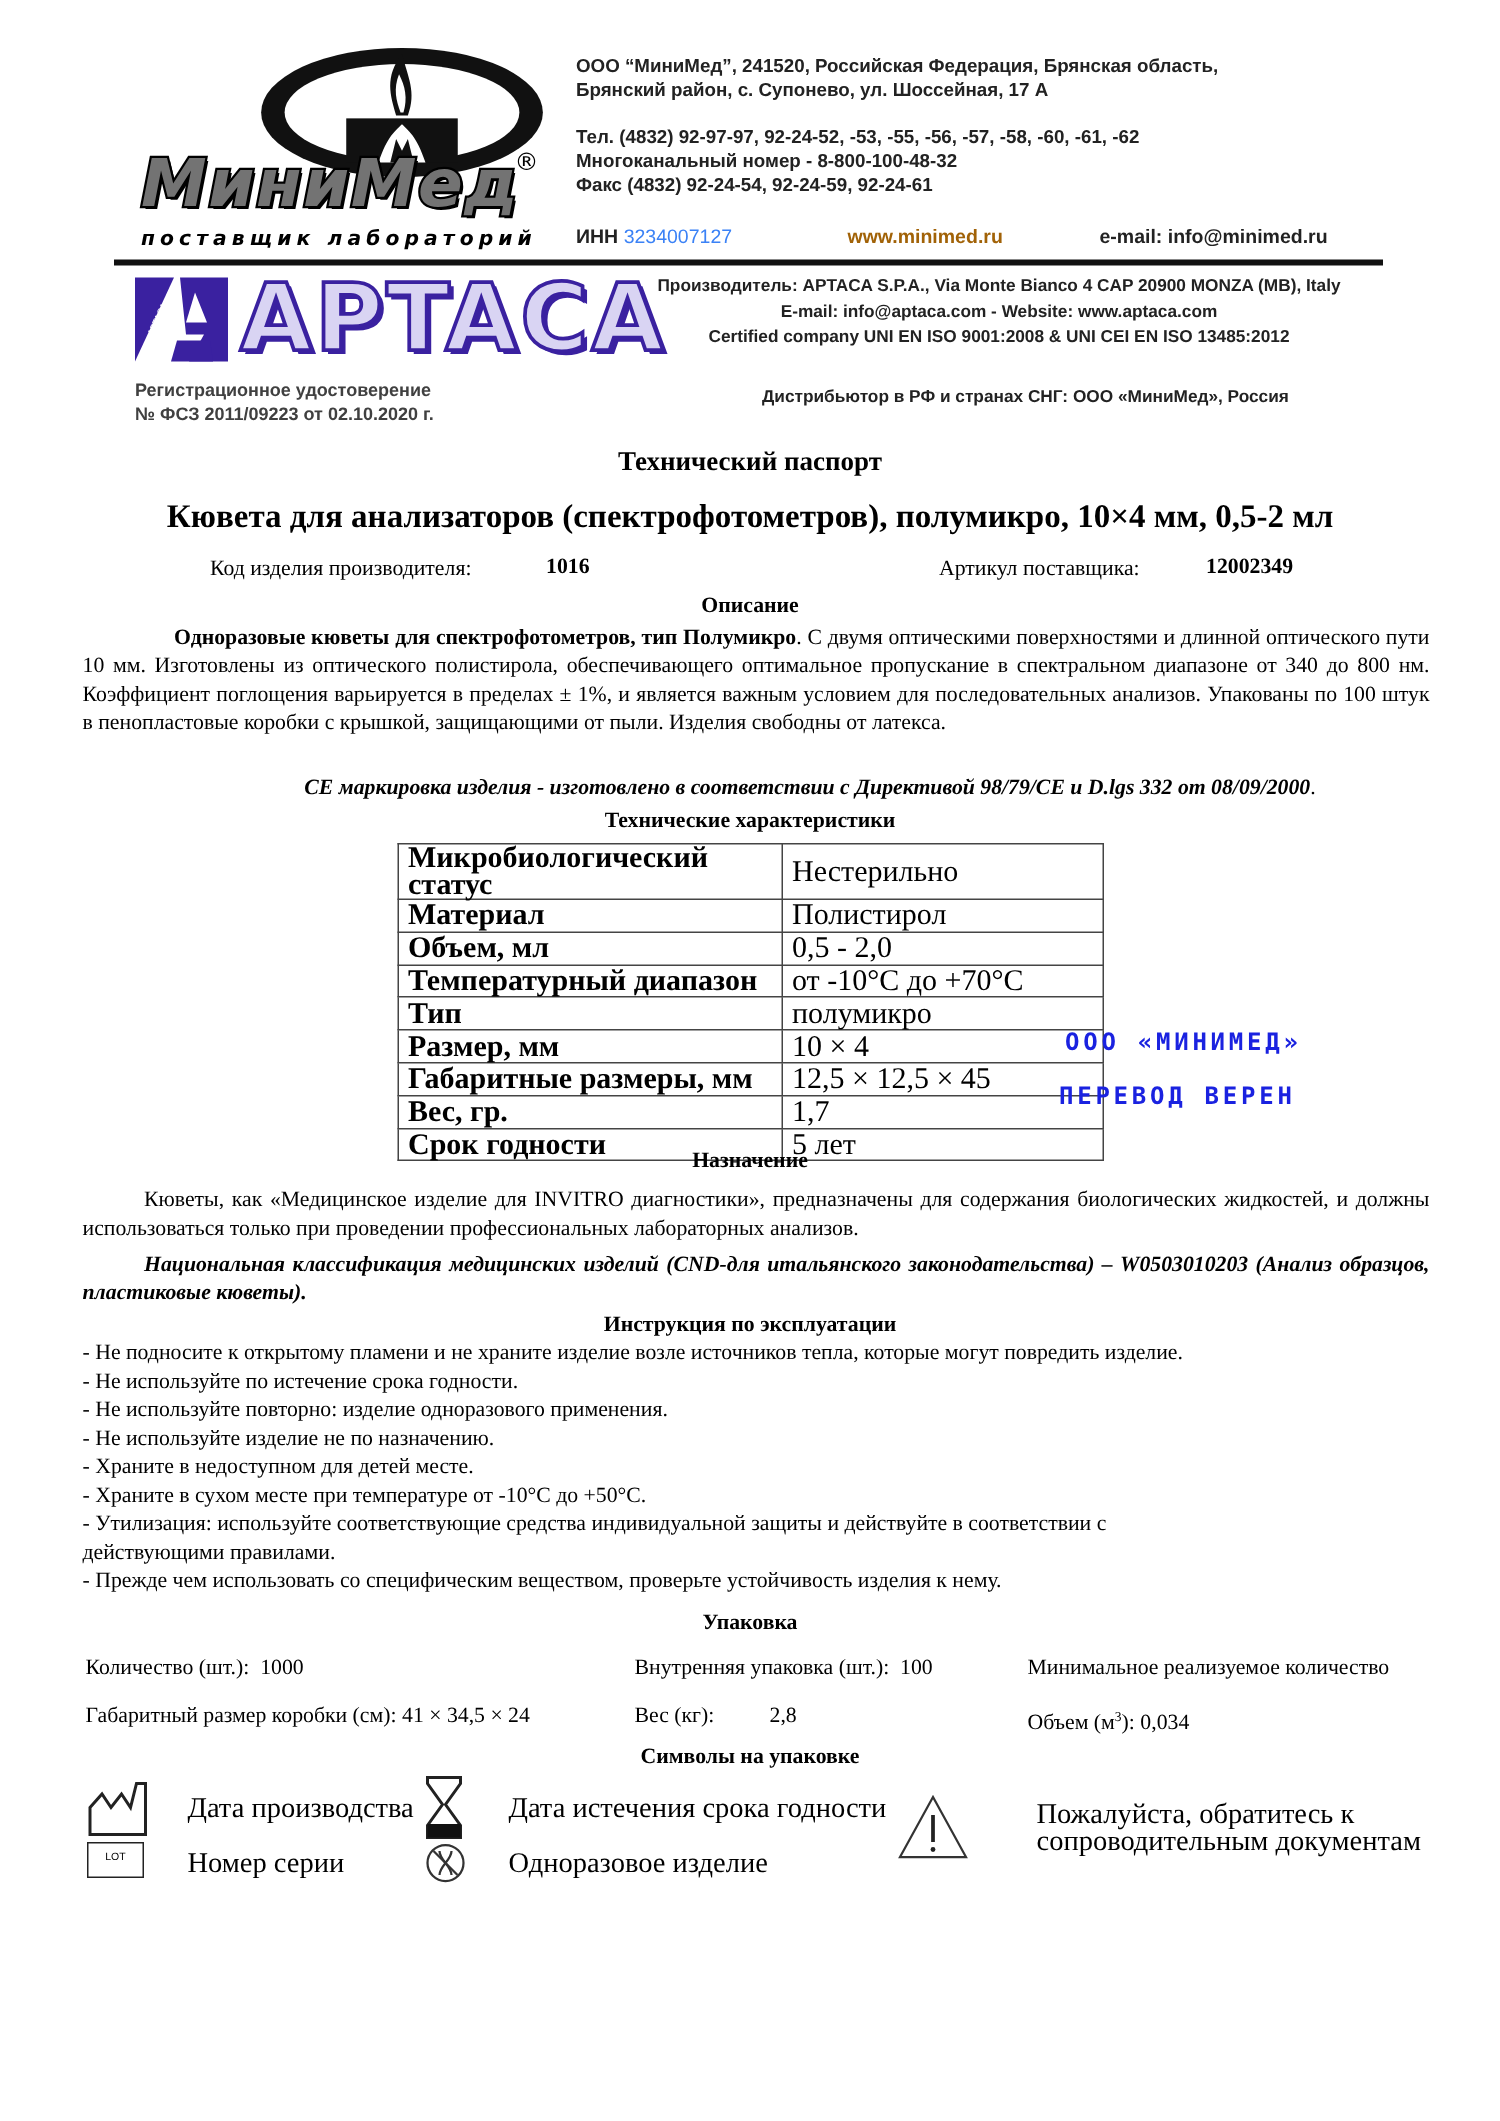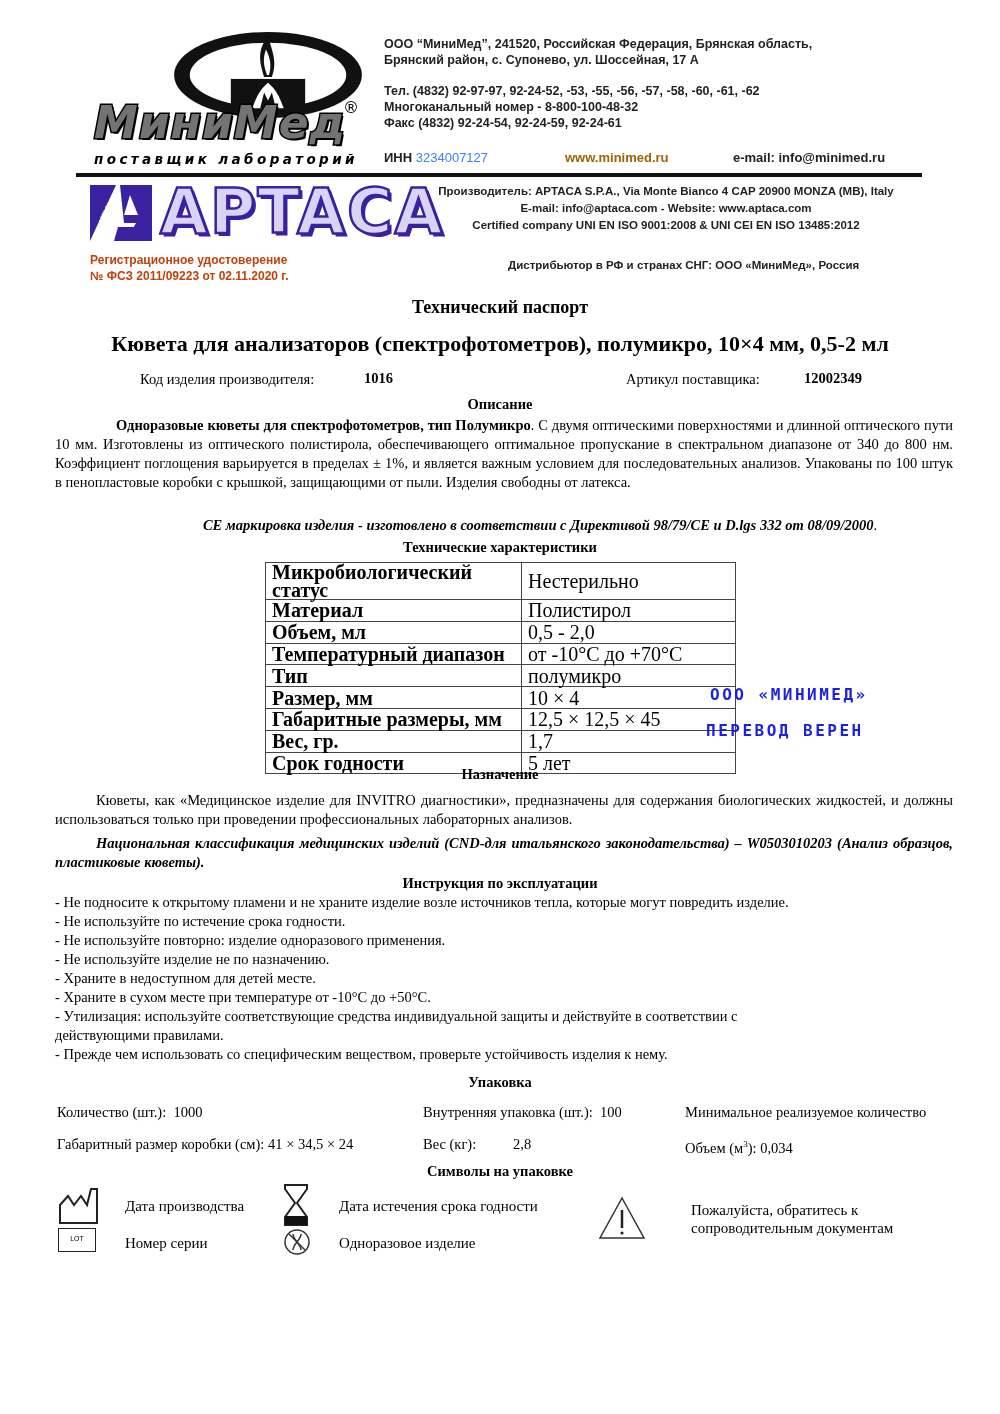--- a/index.html
+++ b/index.html
@@ -38,21 +38,21 @@
     .aptaca-mark { left: 90px; top: 183px; width: 62px; height: 60px; }
     .aptaca-word {
       left: 160px; top: 178px; height: 68px;
       font-family: "DejaVu Sans", sans-serif; font-weight: bold; font-size: 62px; line-height: 68px; letter-spacing: 2px;
       color: #d9d4f3; -webkit-text-stroke: 2.5px #3a21a0; text-shadow: 3px 3px 0 #3a21a0;
     }
     .hdr-manuf { font-family: "Liberation Sans", sans-serif; font-weight: bold; font-size: 11.5px; line-height: 17px; color: #222; text-align: center; }
     .manuf-1 { left: 416px; top: 183px; width: 500px; }
     .manuf-2 { left: 416px; top: 200px; width: 500px; }
     .manuf-3 { left: 416px; top: 217px; width: 500px; }
-    .reg-cert { left: 90px; top: 252px; font-family: "Liberation Sans", sans-serif; font-weight: bold; font-size: 12px; line-height: 16px; color: #c2410c; }
+    .reg-cert { left: 90px; top: 252px; font-family: "Liberation Sans", sans-serif; font-weight: bold; font-size: 12px; line-height: 16px; color: #404040; }
     .distrib { left: 508px; top: 259px; font-family: "Liberation Sans", sans-serif; font-weight: bold; font-size: 11.5px; color: #222; }
 
     
     .doc-subtitle { left: 0; width: 1000px; top: 296px; text-align: center; font-weight: bold; font-size: 18px; line-height: 22px; }
     .doc-title { left: 0; width: 1000px; top: 330px; text-align: center; font-weight: bold; font-size: 22px; line-height: 28px; }
 
     .codes { top: 370px; font-size: 14.5px; line-height: 18px; }
     .code-left { left: 140px; }
     .code-right { left: 626px; }
     .code-val-l { left: 364px; top: 370px; font-weight: bold; font-size: 14.5px; }
@@ -78,21 +78,21 @@
 
     
     .ilist { left: 55px; width: 900px; top: 893px; font-size: 14.5px; line-height: 19px; }
     .ilist div { white-space: pre-wrap; }
 
     
     .pk { font-size: 14.5px; line-height: 18px; }
 
     
     .sym { position: absolute; }
-    .sym-label { font-size: 15px; line-height: 18px; }
+    .sym-label { font-size: 19px; line-height: 18px; }
   </style>
 </head>
 <body>
 
 <div>
   <svg class="abs logo-emblem" style="left:168px;top:30px" width="200" height="92" viewBox="0 0 200 92">
     <ellipse cx="100" cy="46" rx="96" ry="44" fill="#111"></ellipse>
     <ellipse cx="100" cy="46" rx="80" ry="33" fill="#fff"></ellipse>
     <rect x="62" y="50" width="76" height="30" fill="#111"></rect>
     <path d="M100 6 C 88 22, 92 34, 96 48 L 104 48 C 110 32, 104 22, 100 6 Z" fill="#111"></path>
@@ -130,21 +130,21 @@
   <text x="6" y="40" font-size="6" fill="#fff" font-family="DejaVu Sans, sans-serif" transform="rotate(-65 10 36)">APTACA</text>
 </svg>
 <div class="abs aptaca-word">APTACA</div>
 
 <div class="abs hdr-manuf manuf-1">Производитель: APTACA S.P.A., Via Monte Bianco 4 CAP 20900 MONZA (MB), Italy</div>
 <div class="abs hdr-manuf manuf-2">E-mail: info@aptaca.com - Website: www.aptaca.com</div>
 <div class="abs hdr-manuf manuf-3">Certified company UNI EN ISO 9001:2008 &amp; UNI CEI EN ISO 13485:2012</div>
 
 <div class="abs reg-cert">
   <div>Регистрационное удостоверение</div>
-  <div>№ ФСЗ 2011/09223 от 02.11.2020 г.</div>
+  <div>№ ФСЗ 2011/09223 от 02.10.2020 г.</div>
 </div>
 <div class="abs distrib">Дистрибьютор в РФ и странах СНГ: ООО «МиниМед», Россия</div>
 
 <div class="abs doc-subtitle">Технический паспорт</div>
 <div class="abs doc-title">Кювета для анализаторов (спектрофотометров), полумикро, 10×4 мм, 0,5-2 мл</div>
 
 <div class="abs codes code-left">Код изделия производителя:</div>
 <div class="abs code-val-l">1016</div>
 <div class="abs codes code-right">Артикул поставщика:</div>
 <div class="abs code-val-r">12002349</div>

